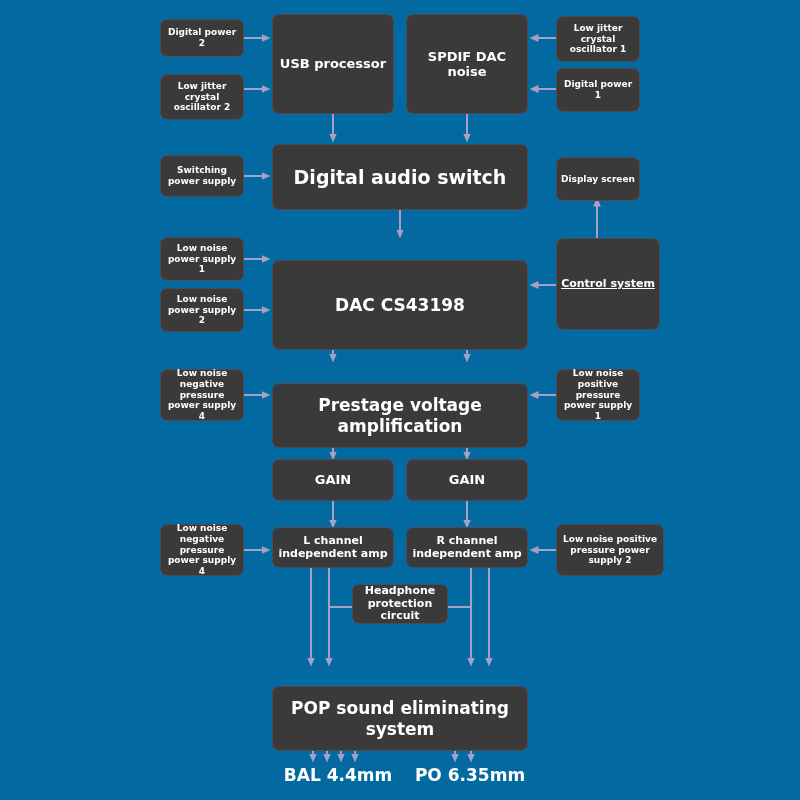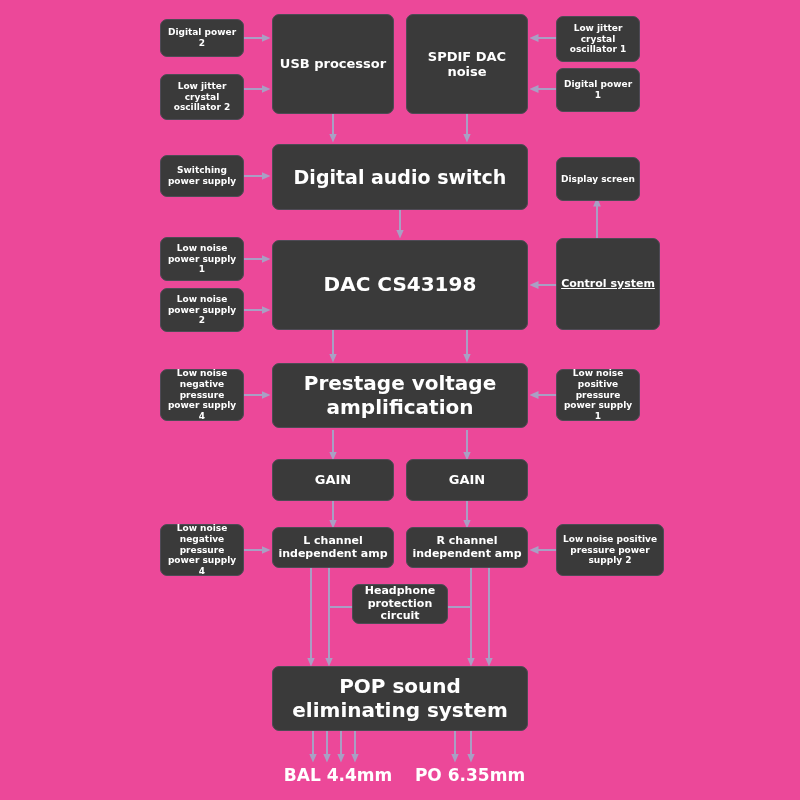--- a/index.html
+++ b/index.html
@@ -1,42 +1,42 @@
 <!DOCTYPE html>
 <html><head>
 <meta charset="utf-8">
 <style>
   html,body{margin:0;padding:0;background:#000;}
   body{
     width:800px;height:800px;overflow:hidden;
     font-family:"DejaVu Sans","Liberation Sans",sans-serif;
     color:#fff;
   }
-  #stage{position:relative;width:800px;height:800px;background:#ec4899;}
+  #stage{position:relative;width:800px;height:800px;background:#0369a1;}
   svg#wires{position:absolute;left:0;top:0;width:800px;height:800px;}
 
   .node{
     position:absolute;
     background:#3a3a3a;
     border:1px solid #4e4a55;
     border-radius:7px;
     display:flex;align-items:center;justify-content:center;
     text-align:center;
     box-sizing:border-box;
     color:#ffffff;
     line-height:1.18;
     z-index:3;
   }
   .node span{display:block;padding:0 4px;}
 
   
   .t-xs{font-size:9px;font-weight:bold;}
   .t-sm{font-size:11px;font-weight:bold;}
   .t-md{font-size:13px;font-weight:bold;}
-  .t-lg{font-size:20px;font-weight:bold;}
+  .t-lg{font-size:17px;font-weight:bold;margin-top:20px;}
   .t-xl{font-size:19px;font-weight:bold;}
 
   .outlabel{
     position:absolute;
     font-size:17px;font-weight:bold;color:#ffffff;
     text-align:center;z-index:3;white-space:nowrap;
   }
 </style>
 </head>
 <body>

